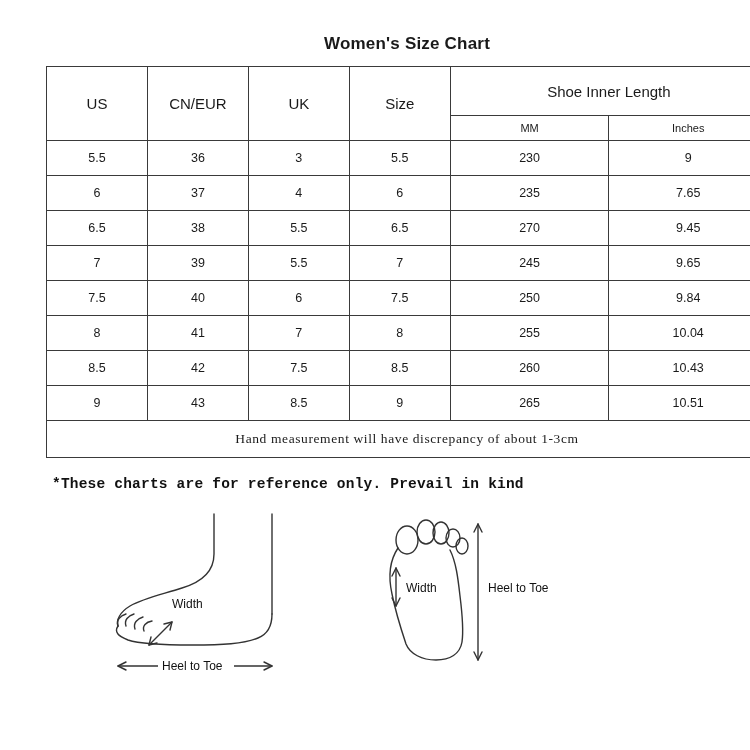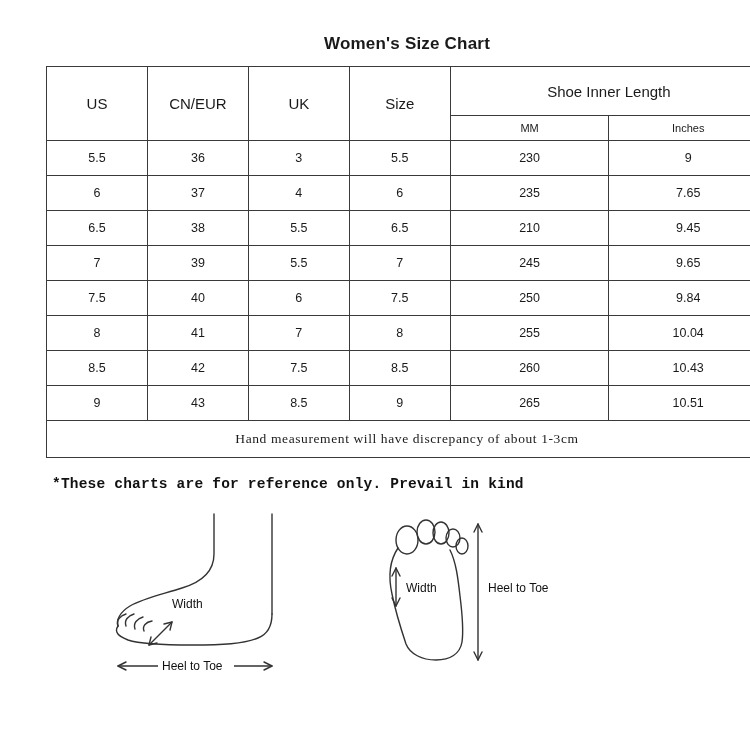--- a/index.html
+++ b/index.html
@@ -143,21 +143,21 @@
           <td class="body-cell">4</td>
           <td class="body-cell">6</td>
           <td class="body-cell">235</td>
           <td class="body-cell">7.65</td>
         </tr>
         <tr>
           <td class="body-cell">6.5</td>
           <td class="body-cell">38</td>
           <td class="body-cell">5.5</td>
           <td class="body-cell">6.5</td>
-          <td class="body-cell">210</td>
+          <td class="body-cell">270</td>
           <td class="body-cell">9.45</td>
         </tr>
         <tr>
           <td class="body-cell">7</td>
           <td class="body-cell">39</td>
           <td class="body-cell">5.5</td>
           <td class="body-cell">7</td>
           <td class="body-cell">245</td>
           <td class="body-cell">9.65</td>
         </tr>

